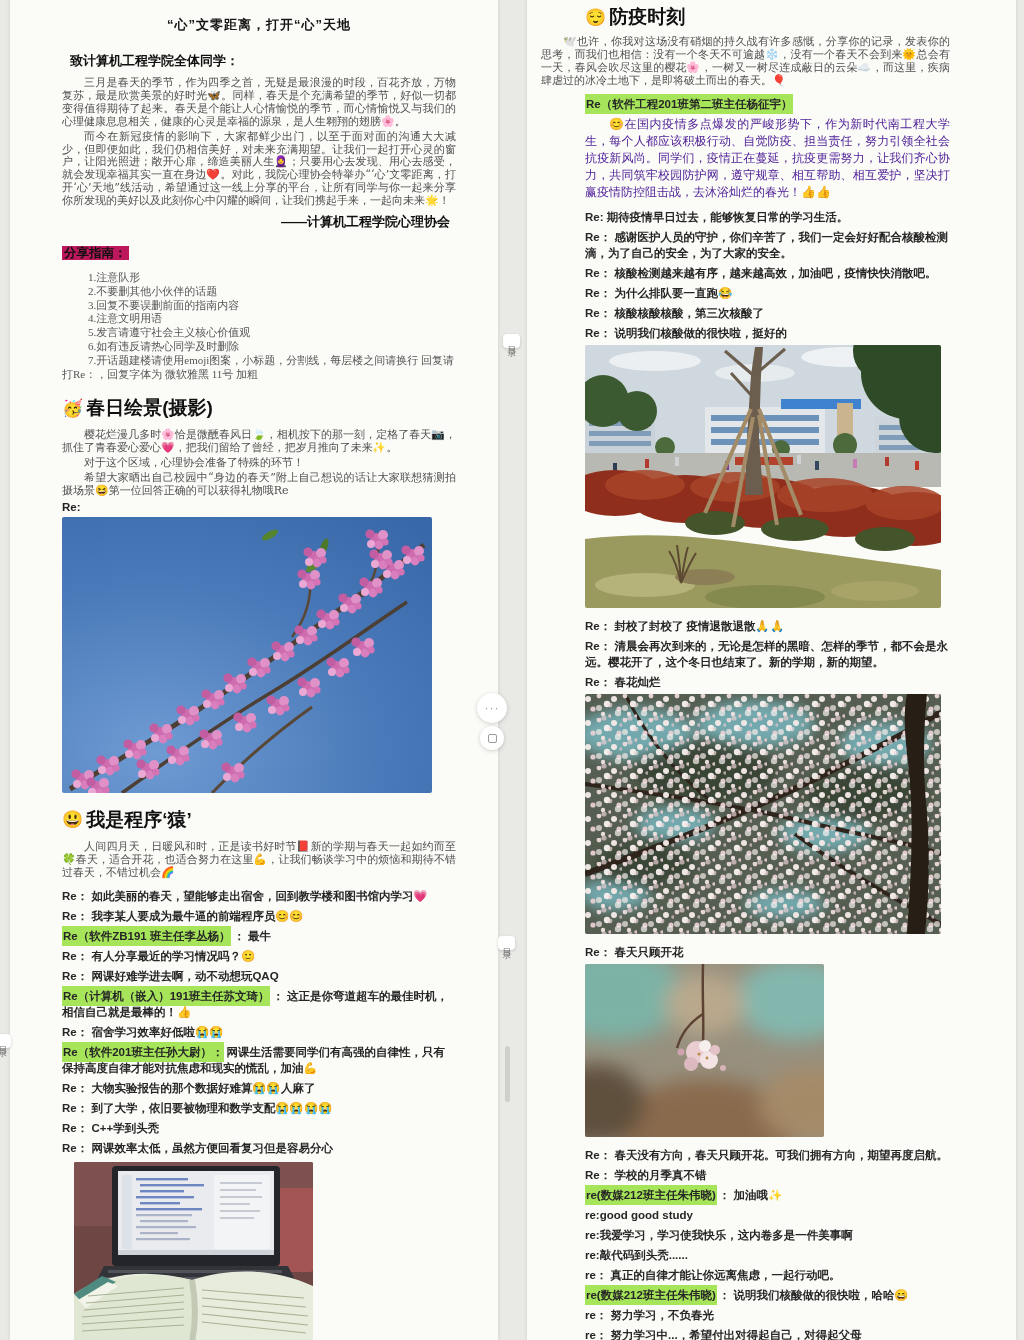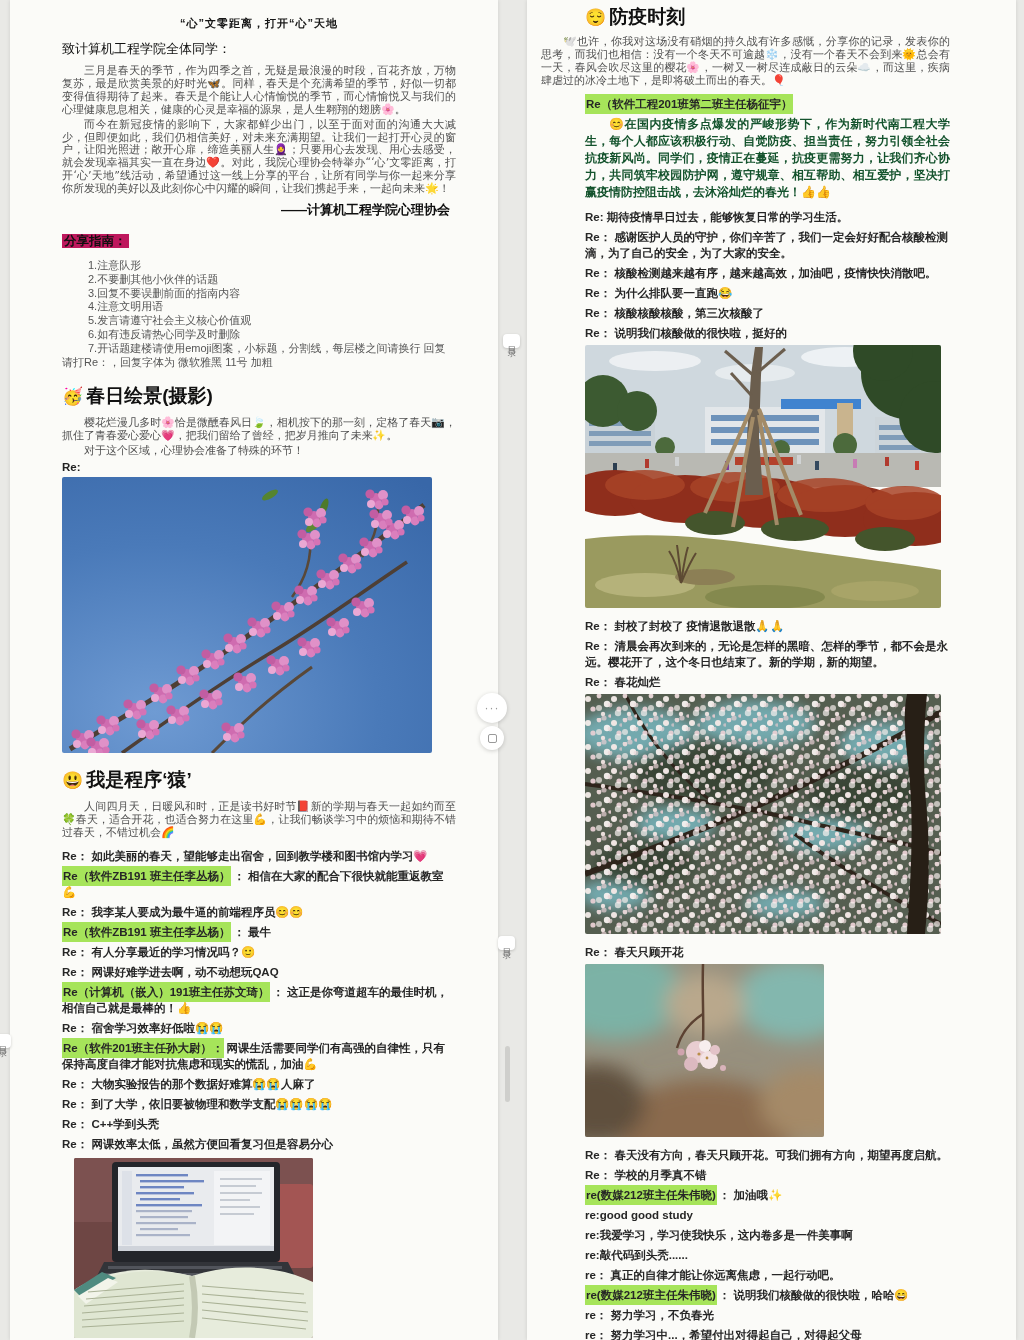--- a/index.html
+++ b/index.html
@@ -4,40 +4,40 @@
 <style>
   *{box-sizing:border-box}
   html,body{margin:0;padding:0}
   body{width:1024px;height:1340px;background:#e9e9e6;position:relative;overflow:hidden;
        font-family:"Liberation Sans",sans-serif;}
   .page{position:absolute;top:0;height:1340px;background:#fbfbf8;
         box-shadow:0 0 4px rgba(0,0,0,.12);overflow:hidden}
   .page-left{left:10px;width:488px;padding:12px 42px 0 52px}
   .page-right{left:527px;width:489px;padding:4px 66px 0 58px}
 
-  .doc-title{font-size:11px;font-weight:bold;text-align:center;color:#161616;margin:4px 0 9px;letter-spacing:1px}
-  .salutation{font-size:13px;font-weight:normal;color:#101010;margin:0 0 7px}
+  .doc-title{font-size:13px;font-weight:bold;text-align:center;color:#161616;margin:4px 0 18px;letter-spacing:1px}
+  .salutation{font-size:13px;font-weight:bold;color:#101010;margin:0 8px 7px}
   .letter{font-family:"DejaVu Serif",serif;font-size:11px;line-height:12.9px;color:#4f4f4f;
           text-indent:2em;margin:0 0 2px;text-align:justify}
   .signature{font-size:13px;font-weight:bold;text-align:right;margin:5px 6px 12px 0;color:#101010}
 
   .hl-yellow{background:#be185d;font-weight:bold;font-size:12.5px;color:#101010;padding:0 2px}
   .guide{margin:9px 0 0}
-  .guide-item{font-family:Liberation Sans, sans-serif;font-size:11px;line-height:13.8px;color:#555;padding-left:26px}
+  .guide-item{font-family:Liberation Serif, serif;font-size:11px;line-height:13.8px;color:#555;padding-left:26px}
   .guide-item.long{padding-left:0;text-indent:26px}
 
   .section-head{font-size:19px;font-weight:bold;color:#111;margin:14px 0 8px;display:flex;align-items:center;gap:3px}
   .section-head .emoji{font-size:17px;line-height:1}
   .page-right .section-head{margin-top:0;margin-bottom:6px}
 
   .re-strong{font-size:11.5px;font-weight:bold;margin:3px 0 4px;color:#222}
   .re-line{font-size:11.5px;font-weight:bold;line-height:16px;color:#262626;margin:0 0 4px}
   .hl-green{background:#a6e45a;padding:4px 1px;margin-right:2px}
   .hl-green:empty{display:none}
-  .teacher-para{font-size:12px;font-weight:bold;line-height:17px;color:#14532d;text-indent:2em;
+  .teacher-para{font-size:12px;font-weight:normal;line-height:17px;color:#4c1d95;text-indent:2em;
                 margin:4px 0 8px;text-align:justify}
   .pandemic-intro{margin-left:-44px;margin-bottom:8px}
 
   .photo{display:block;margin:4px 0 10px;border-radius:2px}
   .photo-desk{margin-left:12px;margin-top:6px}
 
   .toc-tab{position:absolute;background:#fff;border-radius:4px;box-shadow:0 1px 3px rgba(0,0,0,.18);
            padding:5px 4px;writing-mode:vertical-rl;font-size:9px;color:#777;letter-spacing:2px;line-height:1}
   .toc-a{left:503px;top:334px}
   .toc-b{left:498px;top:936px}
@@ -69,20 +69,21 @@
     <div class="guide-item">6.如有违反请热心同学及时删除</div>
     <div class="guide-item long">7.开话题建楼请使用emoji图案，小标题，分割线，每层楼之间请换行 回复请打Re：，回复字体为 微软雅黑 11号 加粗</div>
   </div>
 
   <div class="section-head">
     <span class="emoji">🥳</span>
     <span>春日绘景(摄影)</span>
   </div>
   <p class="letter">樱花烂漫几多时🌸恰是微醺春风日🍃，相机按下的那一刻，定格了春天📷，抓住了青春爱心爱心💗，把我们留给了曾经，把岁月推向了未来✨。</p>
   <p class="letter">对于这个区域，心理协会准备了特殊的环节！</p>
+  <p class="letter">希望大家晒出自己校园中“身边的春天”附上自己想说的话让大家联想猜测拍摄场景😆第一位回答正确的可以获得礼物哦Re</p>
   <div class="re-strong">Re:</div>
 
   <svg class="photo" width="370" height="276" viewBox="0 0 370 276">
     <defs>
       <radialGradient id="skyg" cx="25%" cy="85%" r="110%">
         <stop offset="0" stop-color="#6f9bd3"></stop>
           <stop offset="0.55" stop-color="#4a7ab9"></stop>
           <stop offset="1" stop-color="#3867a8"></stop>
       </radialGradient>
       <g id="bl">
@@ -135,21 +136,20 @@
   </svg>
 
   <div class="section-head">
     <span class="emoji">😃</span>
     <span>我是程序‘猿’</span>
   </div>
   <p class="letter">人间四月天，日暖风和时，正是读书好时节📕新的学期与春天一起如约而至🍀春天，适合开花，也适合努力在这里💪，让我们畅谈学习中的烦恼和期待不错过春天，不错过机会🌈</p>
   <div style="height:6px"></div>
 
   <div class="re-line"><span>Re： 如此美丽的春天，望能够走出宿舍，回到教学楼和图书馆内学习💗</span></div>
-  <div class="re-line"><span class="hl-green">Re（软件ZB191 班主任李丛杨）</span><span>： 相信在大家的配合下很快就能重返教室💪</span></div>
   <div class="re-line"><span>Re： 我李某人要成为最牛逼的前端程序员😊😊</span></div>
   <div class="re-line"><span class="hl-green">Re（软件ZB191 班主任李丛杨）</span><span>： 最牛</span></div>
   <div class="re-line"><span>Re： 有人分享最近的学习情况吗？🙂</span></div>
   <div class="re-line"><span>Re： 网课好难学进去啊，动不动想玩QAQ</span></div>
   <div class="re-line"><span class="hl-green">Re（计算机（嵌入）191班主任苏文琦）</span><span>： 这正是你弯道超车的最佳时机，相信自己就是最棒的！👍</span></div>
   <div class="re-line"><span>Re： 宿舍学习效率好低啦😭😭</span></div>
   <div class="re-line"><span class="hl-green">Re（软件201班主任孙大尉）：</span><span>网课生活需要同学们有高强的自律性，只有保持高度自律才能对抗焦虑和现实的慌乱，加油💪</span></div>
   <div class="re-line"><span>Re： 大物实验报告的那个数据好难算😭😭人麻了</span></div>
   <div class="re-line"><span>Re： 到了大学，依旧要被物理和数学支配😭😭😭😭</span></div>
   <div class="re-line"><span>Re： C++学到头秃</span></div>

